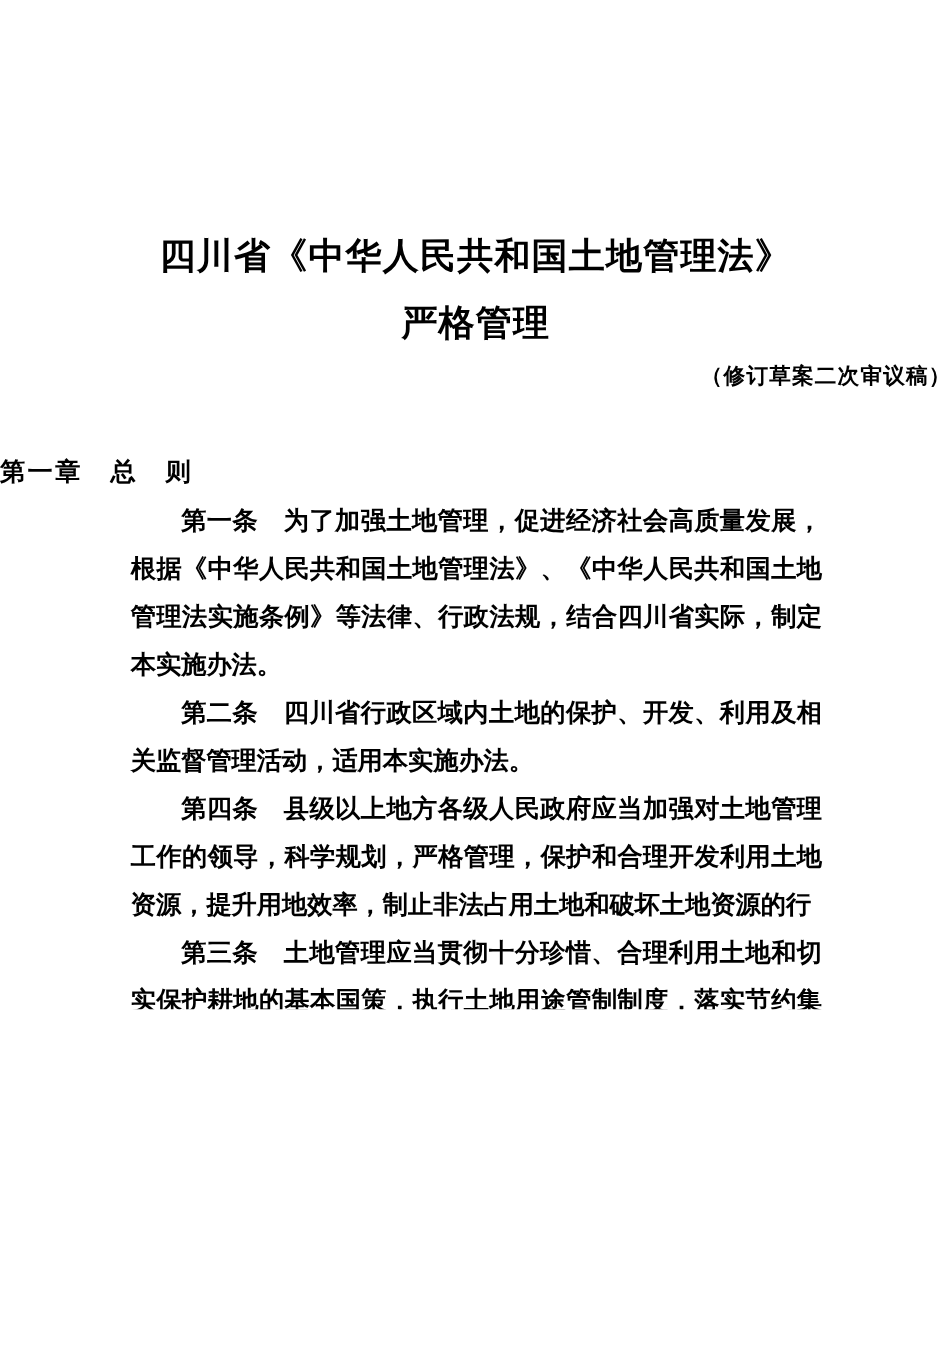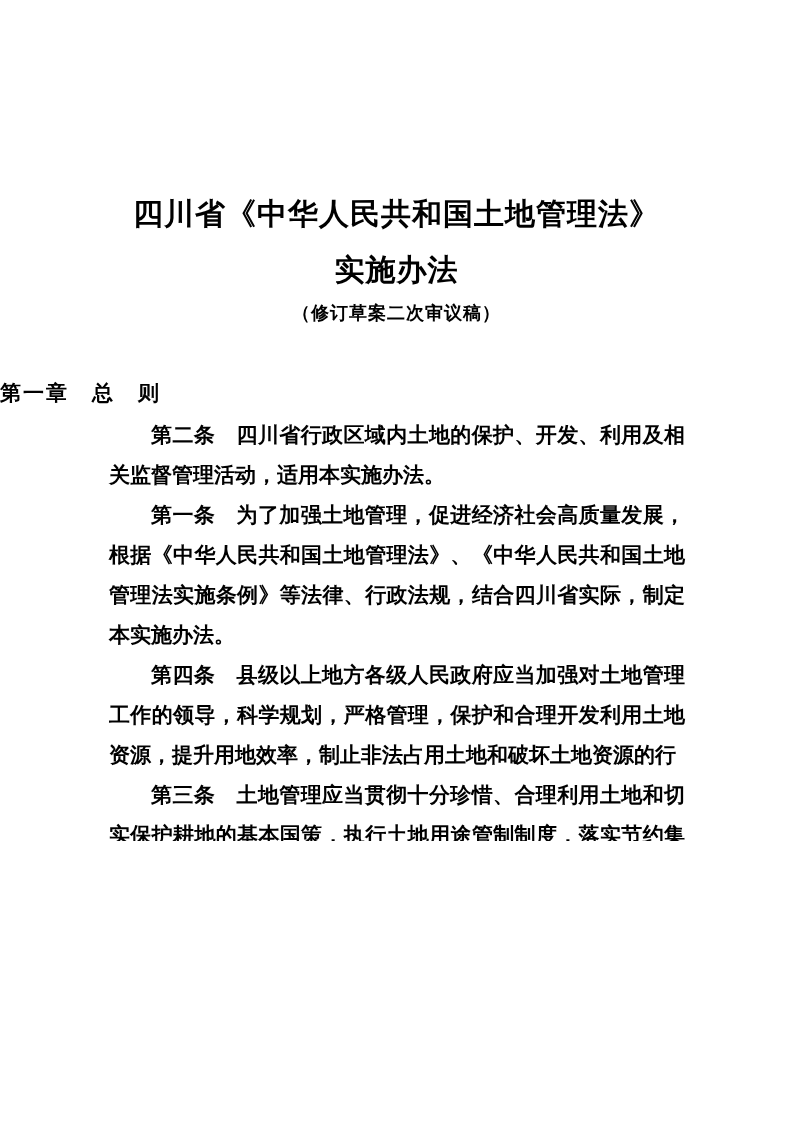--- a/index.html
+++ b/index.html
@@ -26,21 +26,21 @@
     font-size: 30px;
     font-weight: 700;
     line-height: 56px;
     letter-spacing: 1px;
   }
   .doc-subtitle {
     position: absolute;
     top: 301px;
     left: 0;
     width: 100%;
-    text-align: center;
+    text-align: right;
     font-size: 18px;
     font-weight: 700;
     letter-spacing: 1px;
   }
   .chapter-heading {
     position: absolute;
     top: 379px;
     left: 0;
     width: 100%;
     font-size: 21px;
@@ -72,29 +72,29 @@
     letter-spacing: 2px;
   }
 </style>
 </head>
 <body>
 
 <div class="page">
 
   <div class="doc-title">
     <div>四川省《中华人民共和国土地管理法》</div>
-    <div>实施办法</div>
+    <div>严格管理</div>
   </div>
 
   <div class="doc-subtitle">（修订草案二次审议稿）</div>
 
   <div class="chapter-heading">第一章　总　则</div>
 
   <div class="body-text">
+    <p>第一条　为了加强土地管理，促进经济社会高质量发展，根据《中华人民共和国土地管理法》、《中华人民共和国土地管理法实施条例》等法律、行政法规，结合四川省实际，制定本实施办法。</p>
     <p>第二条　四川省行政区域内土地的保护、开发、利用及相关监督管理活动，适用本实施办法。</p>
-    <p>第一条　为了加强土地管理，促进经济社会高质量发展，根据《中华人民共和国土地管理法》、《中华人民共和国土地管理法实施条例》等法律、行政法规，结合四川省实际，制定本实施办法。</p>
     <p>第四条　县级以上地方各级人民政府应当加强对土地管理工作的领导，科学规划，严格管理，保护和合理开发利用土地资源，提升用地效率，制止非法占用土地和破坏土地资源的行</p>
     <p>第三条　土地管理应当贯彻十分珍惜、合理利用土地和切实保护耕地的基本国策，执行土地用途管制制度，落实节约集约用地要求；依法实行土地有偿使用，维护土地所有权人和使用权人合法权益；加强生态保护和修复，推动绿色发展。</p>
   </div>
 
   <div class="page-number">— 1 —</div>
 
 </div>
 
 </body></html>

